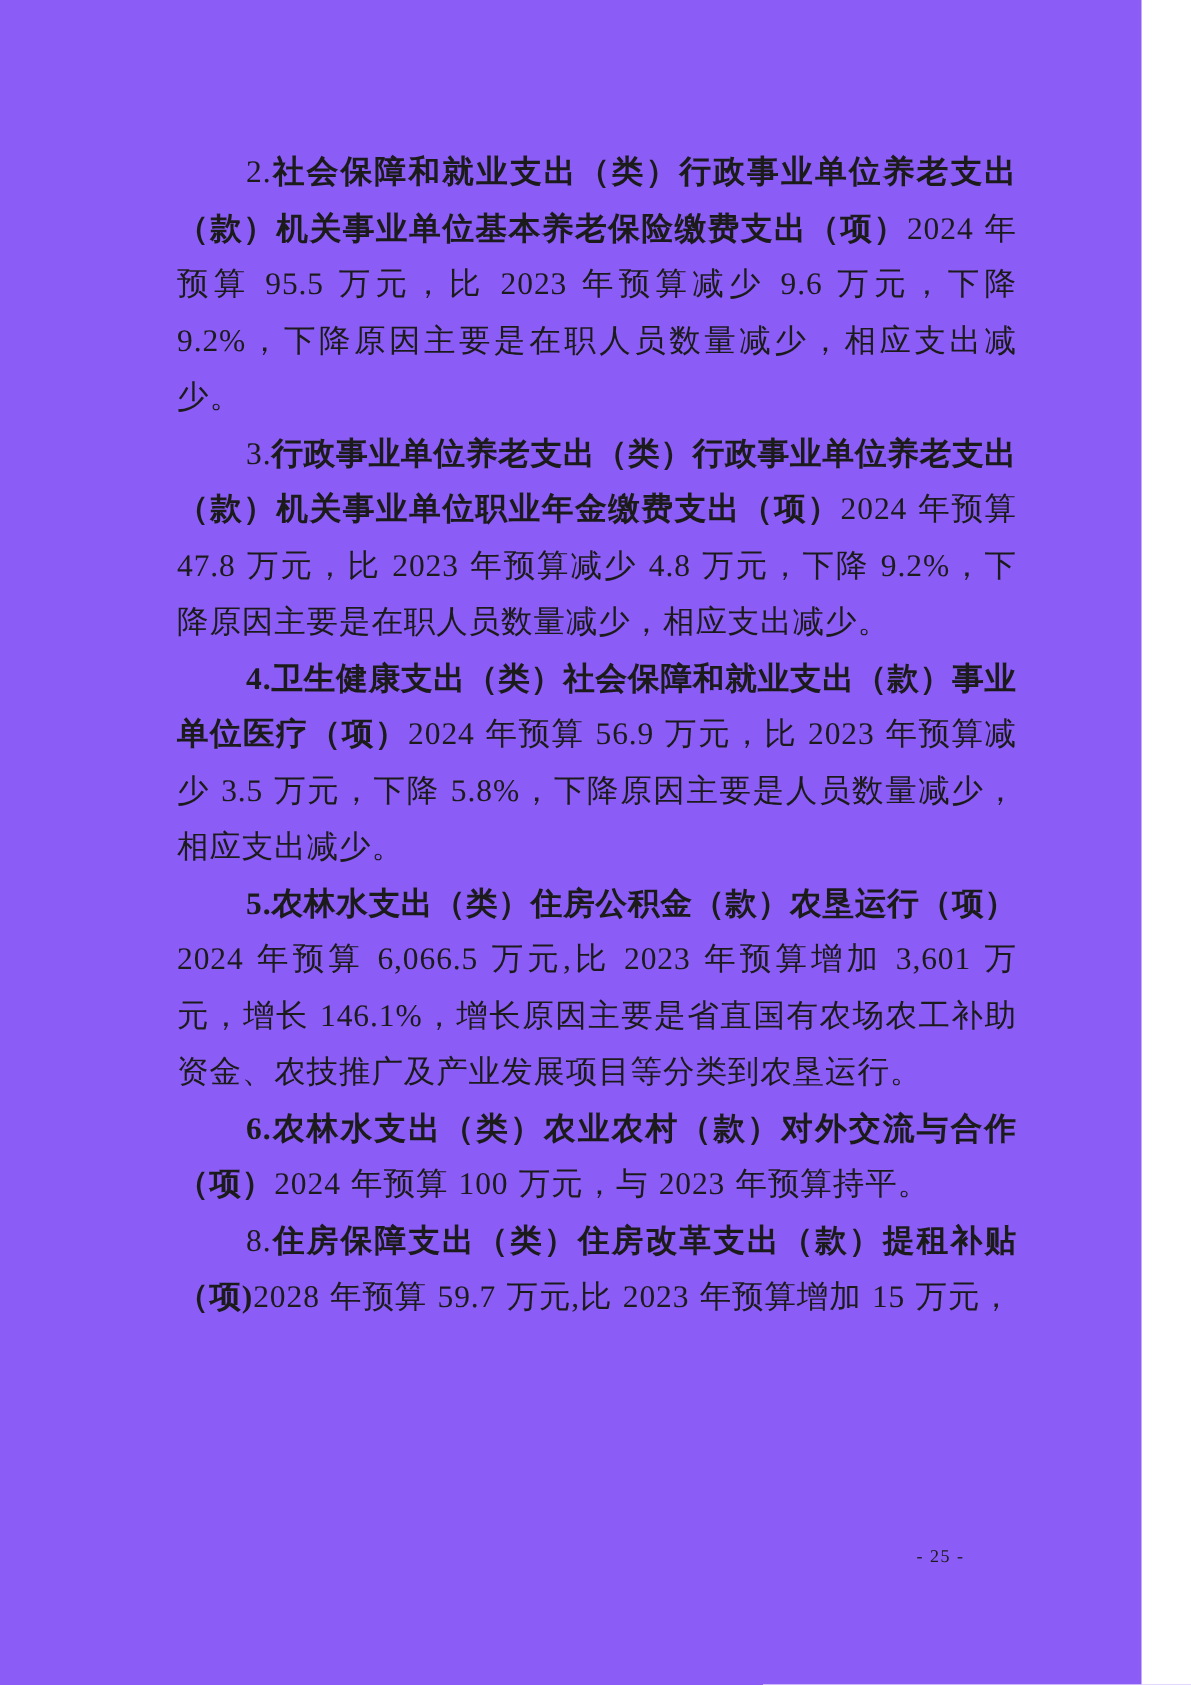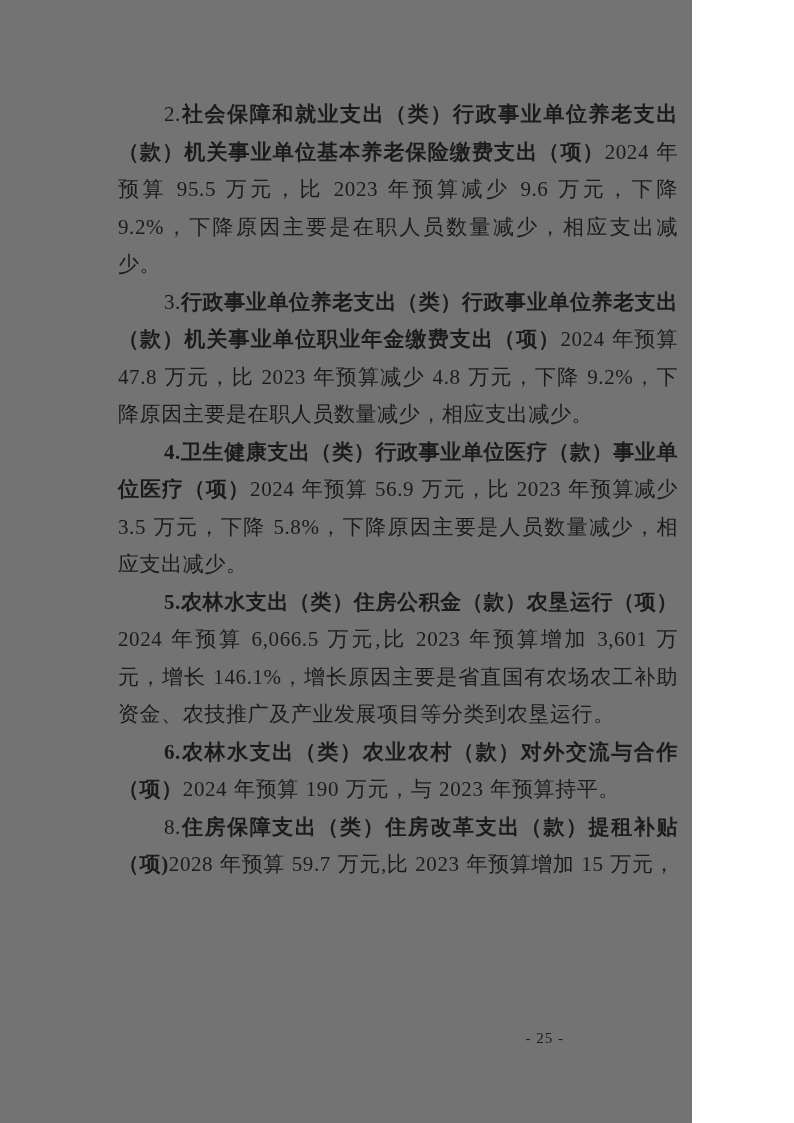--- a/index.html
+++ b/index.html
@@ -2,23 +2,23 @@
 <html><head>
 <meta charset="utf-8">
 <style>
   html, body {
     margin: 0;
     padding: 0;
     background: #ffffff;
   }
   .page {
     position: relative;
-    width: 692px;
+    width: 761px;
     height: 1123px;
-    background: #737373;
+    background: #8b5cf6;
     overflow: hidden;
     font-family: "Liberation Serif", "DejaVu Serif", serif;
     color: #1b1b1b;
   }
   .content {
     position: absolute;
     left: 118px;
     top: 96px;
     width: 560px;
   }
@@ -40,41 +40,41 @@
   }
   .para .head {
     font-weight: bold;
   }
   .para .bodytext {
     font-weight: normal;
   }
   .page-number {
     position: absolute;
     top: 1030px;
-    right: 128px;
-    font-size: 15px;
+    right: 118px;
+    font-size: 12px;
     letter-spacing: 1px;
     color: #1b1b1b;
   }
 </style>
 </head>
 <body>
 
 <div class="page">
   <div class="content">
 
     <p class="para"><span class="num">2.</span><span class="head">社会保障和就业支出（类）行政事业单位养老支出（款）机关事业单位基本养老保险缴费支出（项）</span><span class="bodytext">2024 年预算 95.5 万元，比 2023 年预算减少 9.6 万元，下降 9.2%，下降原因主要是在职人员数量减少，相应支出减少。</span></p>
 
     <p class="para"><span class="num">3.</span><span class="head">行政事业单位养老支出（类）行政事业单位养老支出（款）机关事业单位职业年金缴费支出（项）</span><span class="bodytext">2024 年预算 47.8 万元，比 2023 年预算减少 4.8 万元，下降 9.2%，下降原因主要是在职人员数量减少，相应支出减少。</span></p>
 
-    <p class="para nb"><span class="num">4.</span><span class="head">卫生健康支出（类）行政事业单位医疗（款）事业单位医疗（项）</span><span class="bodytext">2024 年预算 56.9 万元，比 2023 年预算减少 3.5 万元，下降 5.8%，下降原因主要是人员数量减少，相应支出减少。</span></p>
+    <p class="para nb"><span class="num">4.</span><span class="head">卫生健康支出（类）社会保障和就业支出（款）事业单位医疗（项）</span><span class="bodytext">2024 年预算 56.9 万元，比 2023 年预算减少 3.5 万元，下降 5.8%，下降原因主要是人员数量减少，相应支出减少。</span></p>
 
     <p class="para nb"><span class="num">5.</span><span class="head">农林水支出（类）住房公积金（款）农垦运行（项）</span><span class="bodytext">2024 年预算 6,066.5 万元,比 2023 年预算增加 3,601 万元，增长 146.1%，增长原因主要是省直国有农场农工补助资金、农技推广及产业发展项目等分类到农垦运行。</span></p>
 
-    <p class="para nb"><span class="num">6.</span><span class="head">农林水支出（类）农业农村（款）对外交流与合作（项）</span><span class="bodytext">2024 年预算 190 万元，与 2023 年预算持平。</span></p>
+    <p class="para nb"><span class="num">6.</span><span class="head">农林水支出（类）农业农村（款）对外交流与合作（项）</span><span class="bodytext">2024 年预算 100 万元，与 2023 年预算持平。</span></p>
 
 
     <p class="para"><span class="num">8.</span><span class="head">住房保障支出（类）住房改革支出（款）提租补贴（项)</span><span class="bodytext">2028 年预算 59.7 万元,比 2023 年预算增加 15 万元，</span></p>
 
   </div>
 
   <div class="page-number">- 25 -</div>
 </div>
 
 </body></html>

